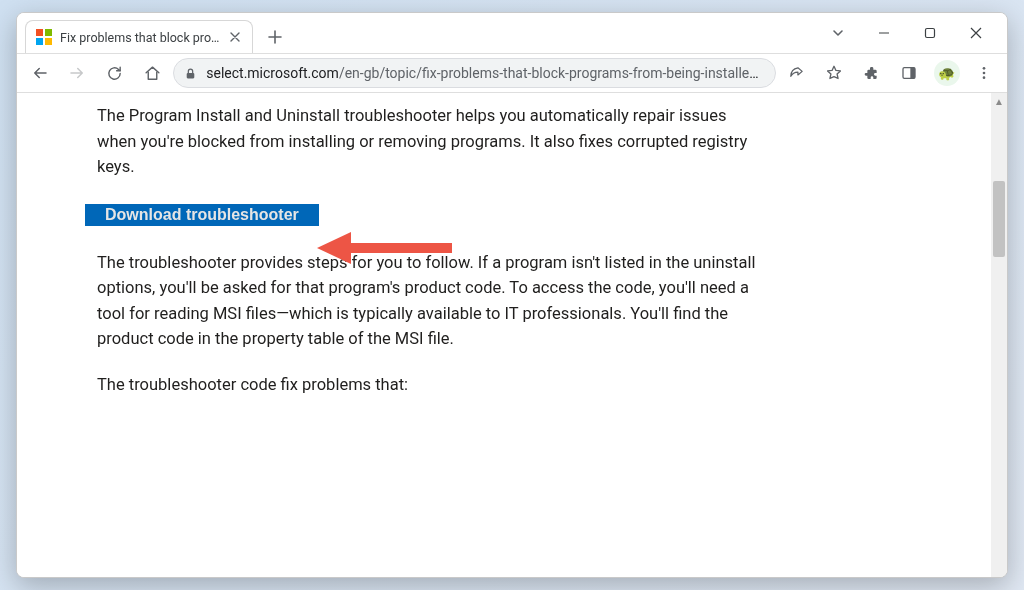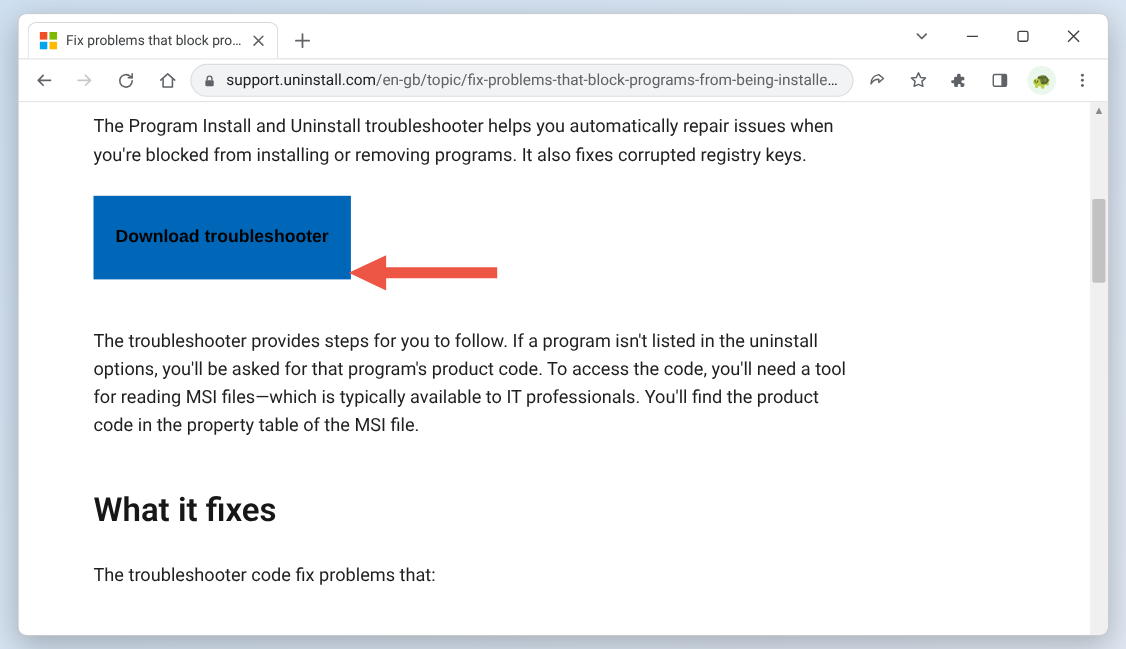--- a/index.html
+++ b/index.html
@@ -111,27 +111,27 @@
   }
   .page{
     flex:1 1 auto;background:#fff;overflow:hidden;
     font-size:16.5px;line-height:1.55;color:var(--page-text);
     padding:0;
   }
   .page-inner{
     max-width:820px;
     padding:10px 60px 24px 68px;
   }
-  .page p{margin:0 0 20px}
+  .page p{margin:0 12px 20px}
   .dl-btn{
     display:inline-block;
-    background:var(--ms-blue);color:#000000;
+    background:var(--ms-blue);color:#e5e5e5;
     font-size:16px;font-weight:600;
-    padding:29px 20px;border:none;cursor:pointer;
-    margin:4px 0 44px;
+    padding:2px 20px;border:none;cursor:pointer;
+    margin:4px 0 24px;
   }
   .heading{
     font-size:30px;font-weight:600;color:var(--heading);
     margin:42px 0 22px;
   }
   .bold{font-weight:700}
 
   
   .annotation-arrow{
     position:absolute;left:300px;top:135px;
@@ -232,21 +232,21 @@
     </div>
 
     <div class="omnibox-wrap">
       <span class="lock">
         <svg width="13" height="13" viewBox="0 0 24 24">
             <rect x="5" y="11" width="14" height="10" rx="2" fill="currentColor"></rect>
             <path d="M8 11V8a4 4 0 0 1 8 0v3" stroke="currentColor" stroke-width="2.3" fill="none"></path>
           </svg>
       </span>
       <span class="omnibox">
-        <span>support.uninstall.com</span><span class="dim">/en-gb/topic/fix-problems-that-block-programs-from-being-installed-...</span>
+        <span>select.microsoft.com</span><span class="dim">/en-gb/topic/fix-problems-that-block-programs-from-being-installed-...</span>
       </span>
     </div>
 
     <div class="ticon">
       <svg width="17" height="17" viewBox="0 0 24 24">
           <path d="M14 4l6 5-6 5V10c-5 0-8 2-10 6 0-7 4-11 10-12V4z" stroke="currentColor" stroke-width="1.8" fill="none" stroke-linejoin="round"></path>
         </svg>
     </div>
     <div class="ticon">
       <svg width="18" height="18" viewBox="0 0 24 24">
@@ -279,21 +279,20 @@
   <div class="viewport">
     <div class="page">
       <div class="page-inner">
         <p>The Program Install and Uninstall troubleshooter helps you automatically repair issues when you're blocked from installing or removing programs. It also fixes corrupted registry keys.</p>
 
         <button class="dl-btn">Download troubleshooter</button>
 
 
         <p>The troubleshooter provides steps for you to follow. If a program isn't listed in the uninstall options, you'll be asked for that program's product code. To access the code, you'll need a tool for reading MSI files—which is typically available to IT professionals. You'll find the product code in the property table of the MSI file.</p>
 
-        <h2 class="heading">What it fixes</h2>
 
         <p>The troubleshooter code fix problems that:</p>
       </div>
 
       <div class="annotation-arrow">
         <svg width="140" height="40" viewBox="0 0 140 40">
           <line x1="135" y1="20" x2="28" y2="20" stroke="#ed5545" stroke-width="10"></line>
           <polygon points="0,20 34,4 34,36" fill="#ed5545"></polygon>
         </svg>
       </div>

